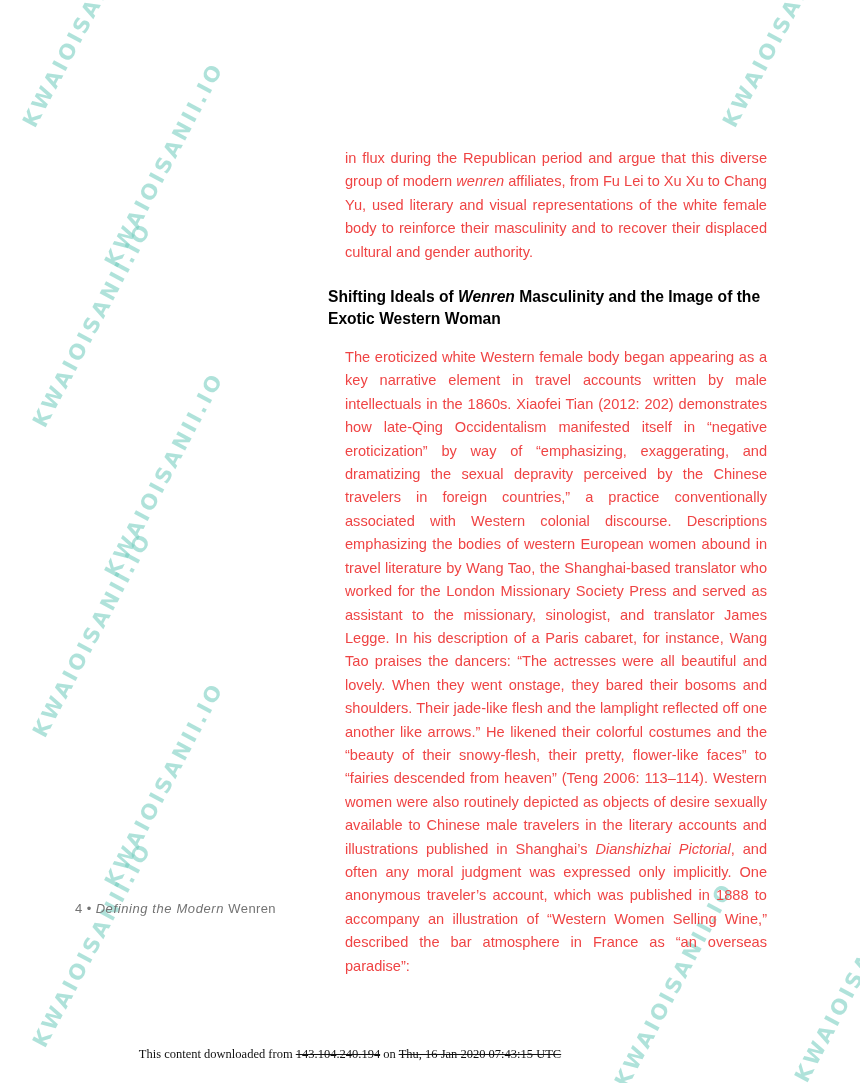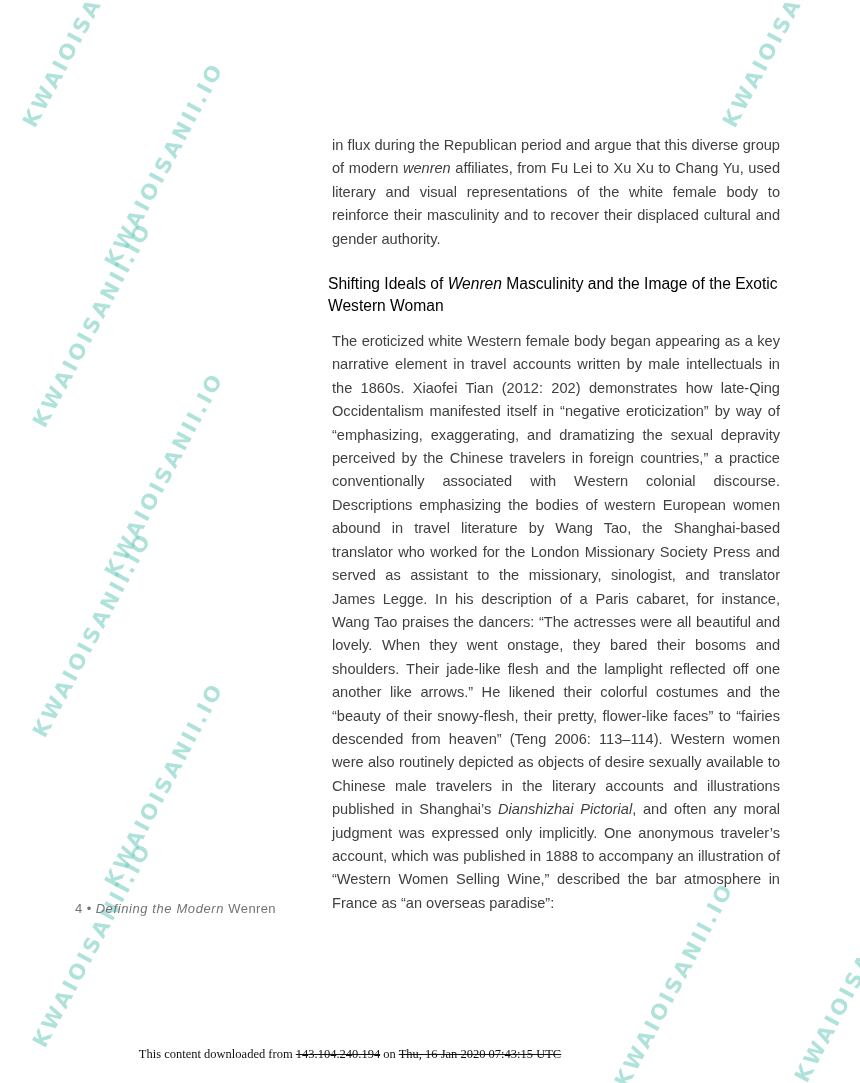--- a/index.html
+++ b/index.html
@@ -24,31 +24,31 @@
     transform-origin:left top;
     pointer-events:none;
     user-select:none;
   }
   
   .text-block{
     position:absolute;
     left:328px;top:130px;width:456px;
   }
   .para{
-    margin:4px;
+    margin:17px;
     font-size:14.6px;
     line-height:23.4px;
     text-align:justify;
-    color:#404040;
+    color:#ef4444;
   }
   .heading{
     margin:22px 0 14px 0;
     font-size:15.6px;
     line-height:21.5px;
-    font-weight:normal;
+    font-weight:bold;
     color:#000;
   }
   .i{font-style:italic;}
   .x{text-decoration:line-through;}
   
   .running-footer{
     position:absolute;
     left:75px;top:901px;
     font-size:13px;
     font-weight:normal;

